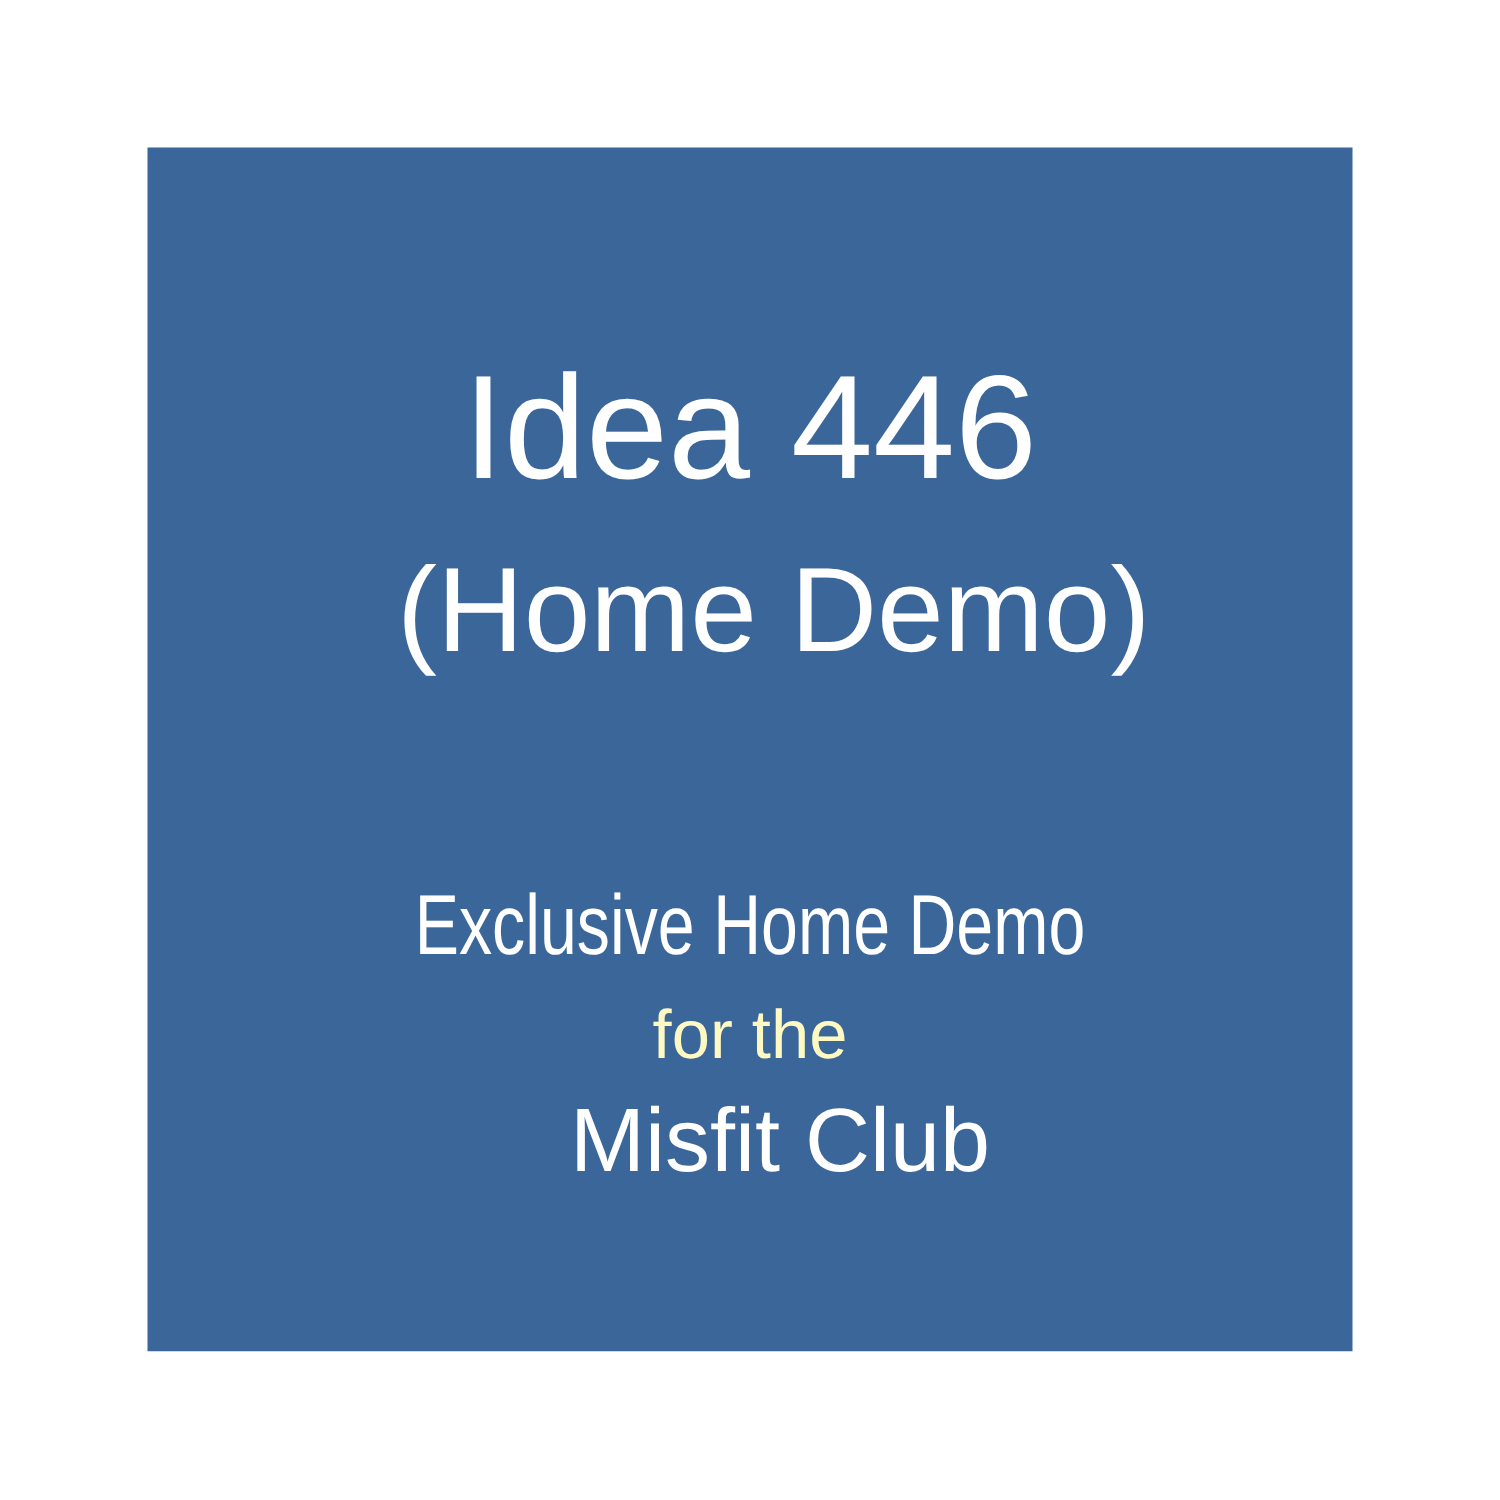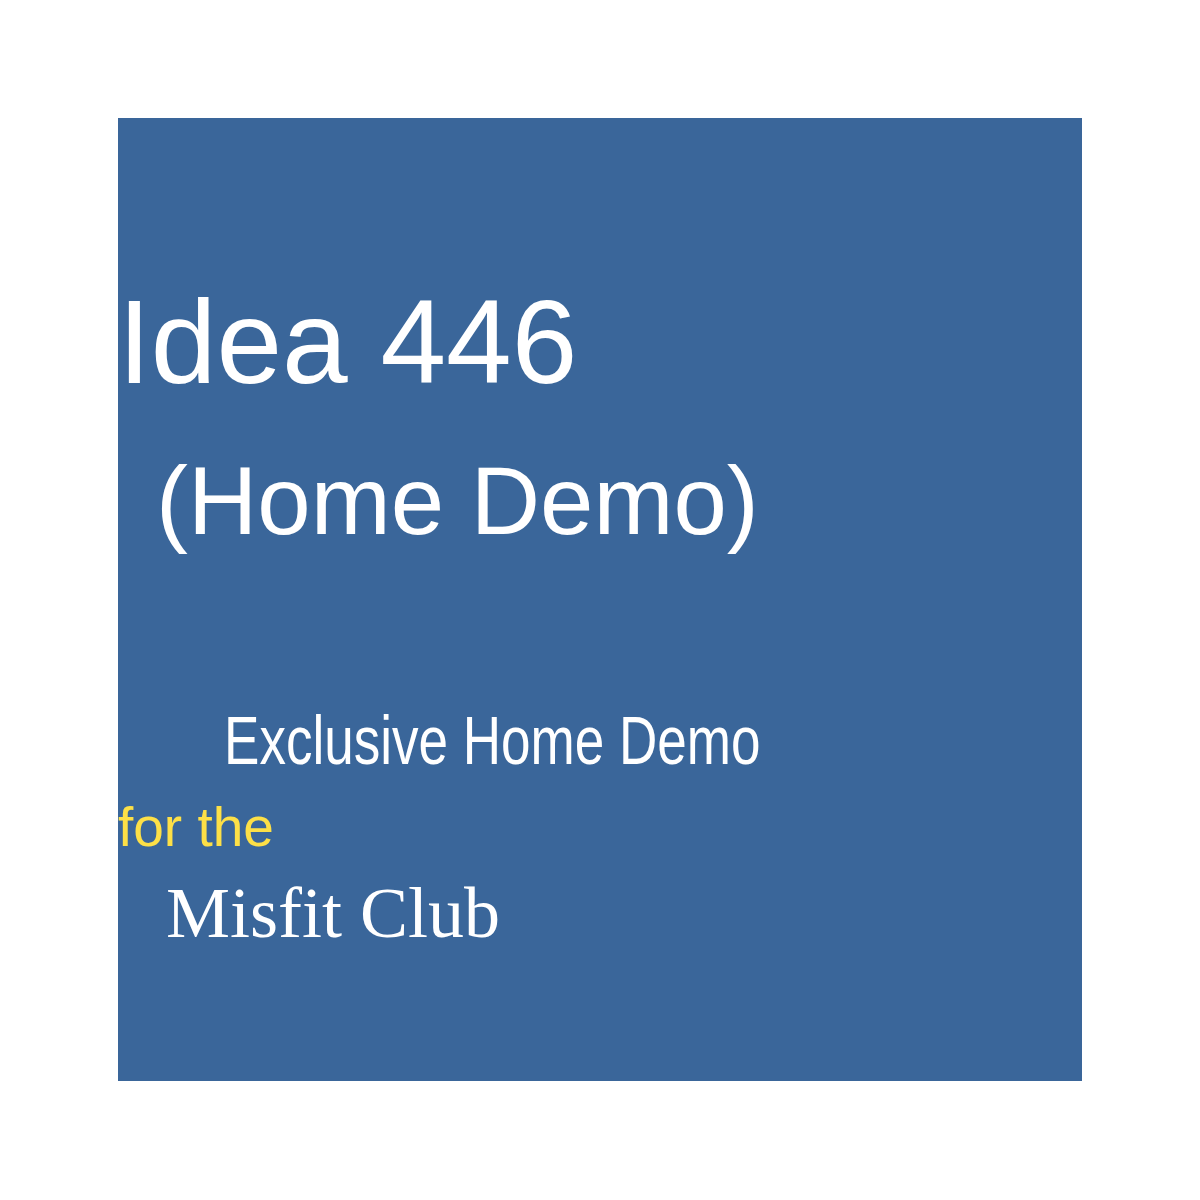--- a/index.html
+++ b/index.html
@@ -29,21 +29,21 @@
     width: 964px;
     height: 963px;
     background: #3a669a;
     box-sizing: border-box;
   }
 
   .text-layer {
     position: absolute;
     left: 0;
     width: 100%;
-    text-align: left;
+    text-align: center;
     color: #ffffff;
     white-space: nowrap;
   }
 
   
   #title-block {
     top: 165px;          
   }
   #idea-title {
     font-family: "Liberation Sans", sans-serif;
@@ -51,21 +51,21 @@
     line-height: 1.0;
     font-weight: 400;
     letter-spacing: 0px;
     color: #ffffff;
   }
   #idea-subtitle {
     font-family: "Liberation Sans", sans-serif;
     font-size: 96px;
     line-height: 1.0;
     font-weight: 400;
-    margin-top: 52px;
+    margin-top: 40px;
     color: #ffffff;
     padding-left: 38px;
   }
 
   
   #body-block {
     top: 588px;          
   }
   #body-line-1 {
     font-family: "Liberation Sans Narrow", "Liberation Sans", sans-serif;
@@ -75,24 +75,24 @@
     transform: scaleX(0.78);
     transform-origin: center center;
     color: #ffffff;
   }
   #body-line-2 {
     font-family: "Liberation Sans", sans-serif;
     font-size: 55px;
     line-height: 1.0;
     font-weight: 400;
     margin-top: 26px;
-    color: #fde047;
+    color: #fef9c3;
   }
   #body-line-3 {
-    font-family: Liberation Serif, serif;
+    font-family: Liberation Sans, sans-serif;
     font-size: 72px;
     line-height: 1.0;
     font-weight: 400;
     margin-top: 22px;
     color: #ffffff;
     padding-left: 48px;
   }
 </style>
 </head>
 <body>

